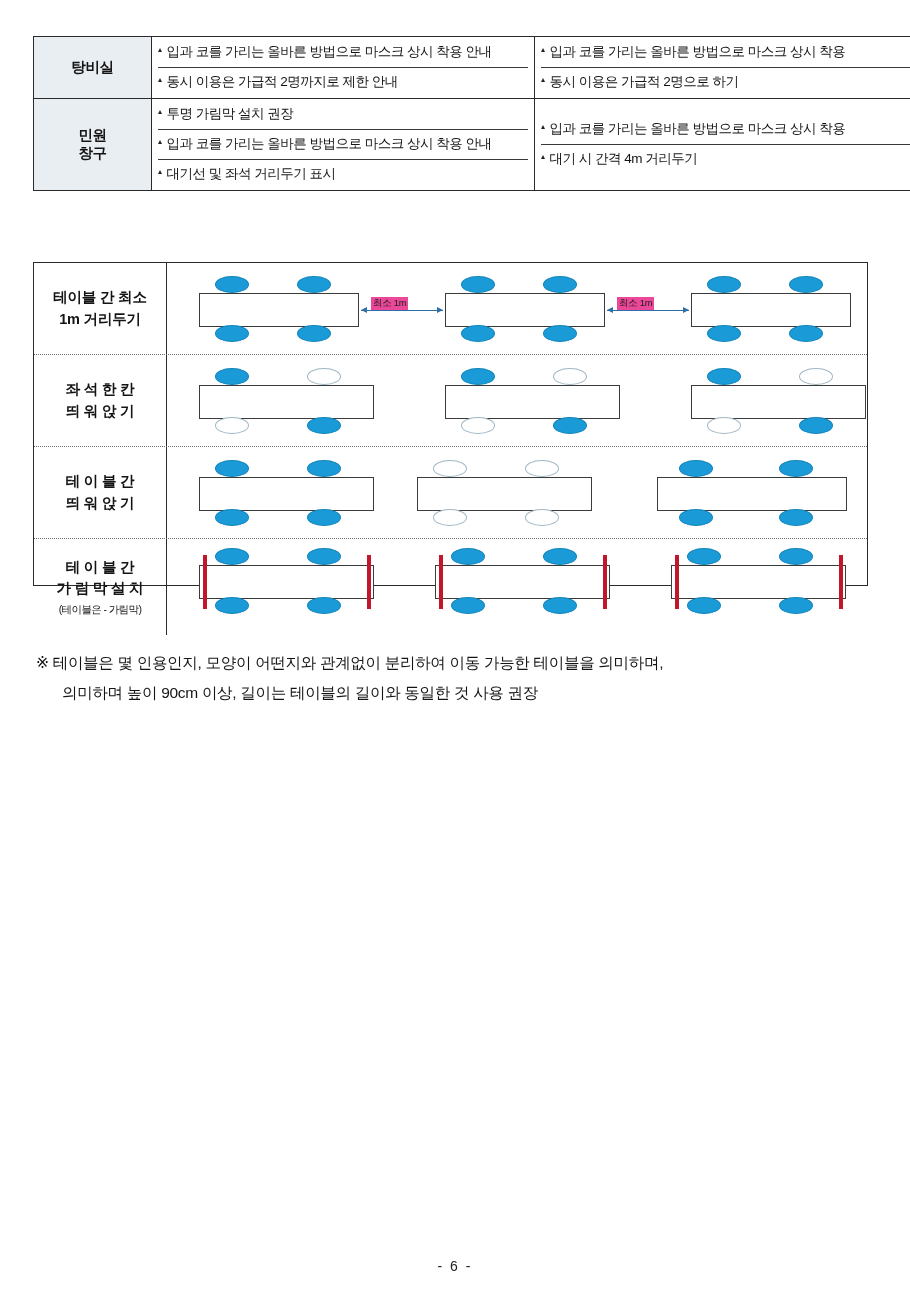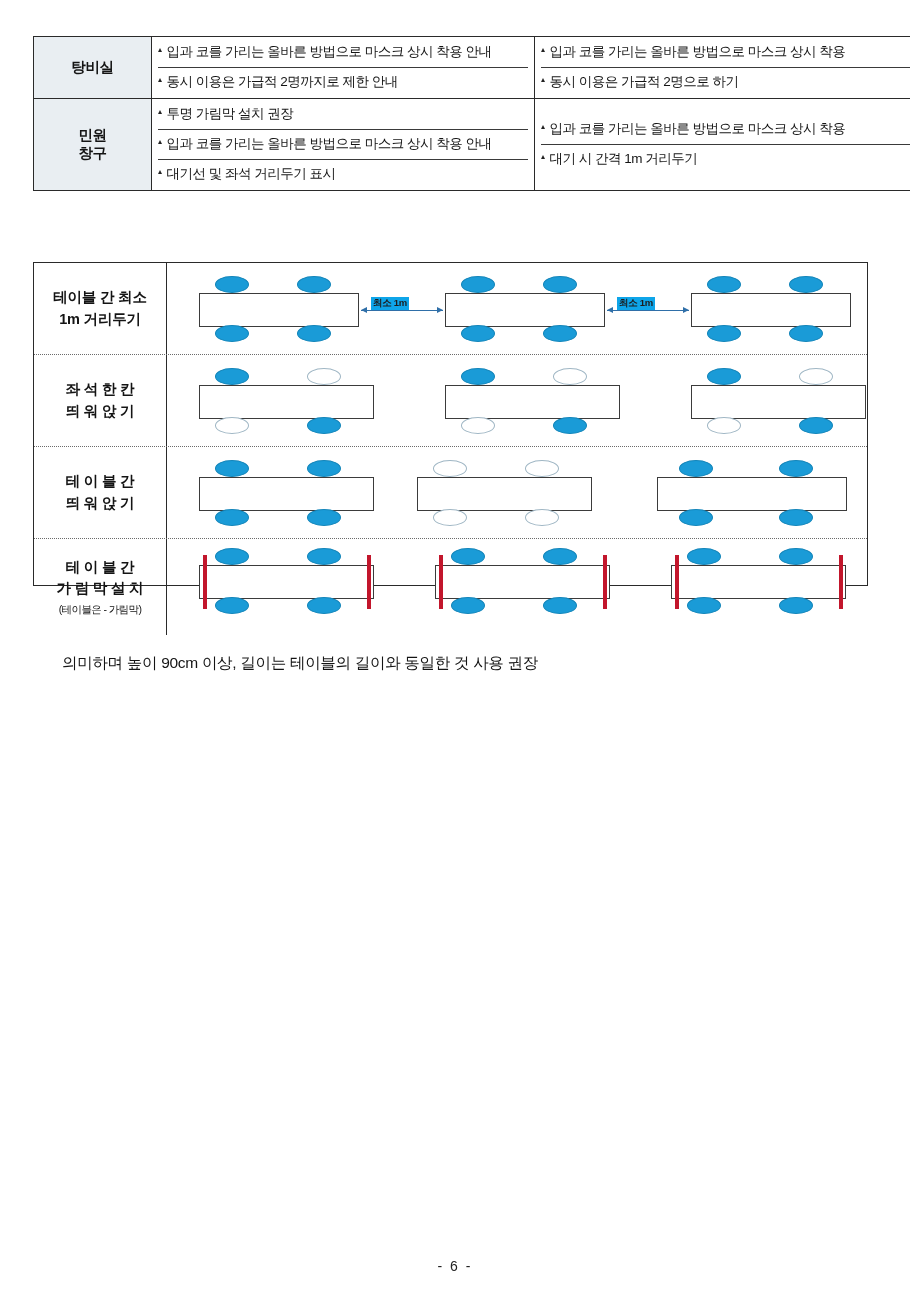--- a/index.html
+++ b/index.html
@@ -164,24 +164,24 @@
     left: 0;
     border-right: 6px solid #2f6fa8;
   }
   .connector::after {
     right: 0;
     border-left: 6px solid #2f6fa8;
   }
   .conn-label {
     position: absolute;
     font-size: 9.5px;
-    font-weight: bold;
+    font-weight: normal;
     color: #1d1d1d;
     letter-spacing: -0.3px;
-    background: #0ea5e9;
+    background: #ec4899;
     padding: 0 2px;
   }
   .partition {
     position: absolute;
     width: 4px;
     background: #c2162c;
   }
 
   
   .footnote {
@@ -262,21 +262,21 @@
           </div>
         </td>
         <td class="col">
           <div class="bullet-line">
             <span class="mark">▴</span>
             <span>입과 코를 가리는 올바른 방법으로 마스크 상시 착용</span>
           </div>
           <div class="sep-line"></div>
           <div class="bullet-line">
             <span class="mark">▴</span>
-            <span>대기 시 간격 1m 거리두기</span>
+            <span>대기 시 간격 4m 거리두기</span>
           </div>
         </td>
       </tr>
     </tbody>
   </table>
 
 
   <div class="diagram-table">
 
     <div class="drow">
@@ -396,18 +396,19 @@
         <div class="seat filled" style="left:520px; top:9px;"></div>
         <div class="seat filled" style="left:612px; top:9px;"></div>
         <div class="seat filled" style="left:520px; top:58px;"></div>
         <div class="seat filled" style="left:612px; top:58px;"></div>
       </div>
     </div>
 
   </div>
 
   <div class="footnote">
+    <div class="l1">※ 테이블은 몇 인용인지, 모양이 어떤지와 관계없이 분리하여 이동 가능한 테이블을 의미하며,</div>
     <div class="l2">의미하며 높이 90cm 이상, 길이는 테이블의 길이와 동일한 것 사용 권장</div>
   </div>
 
   <div class="pagenum">- 6 -</div>
 
 </div>
 
 </body></html>

